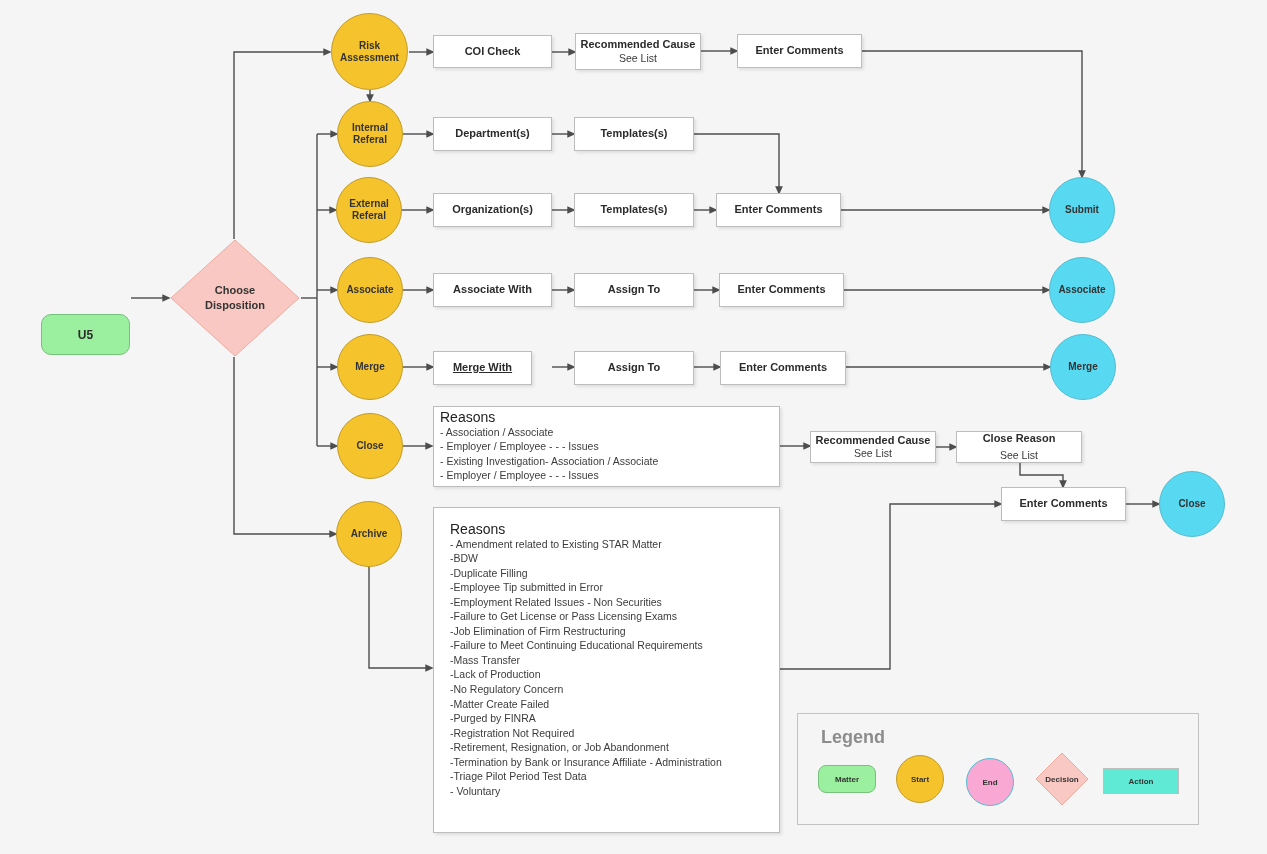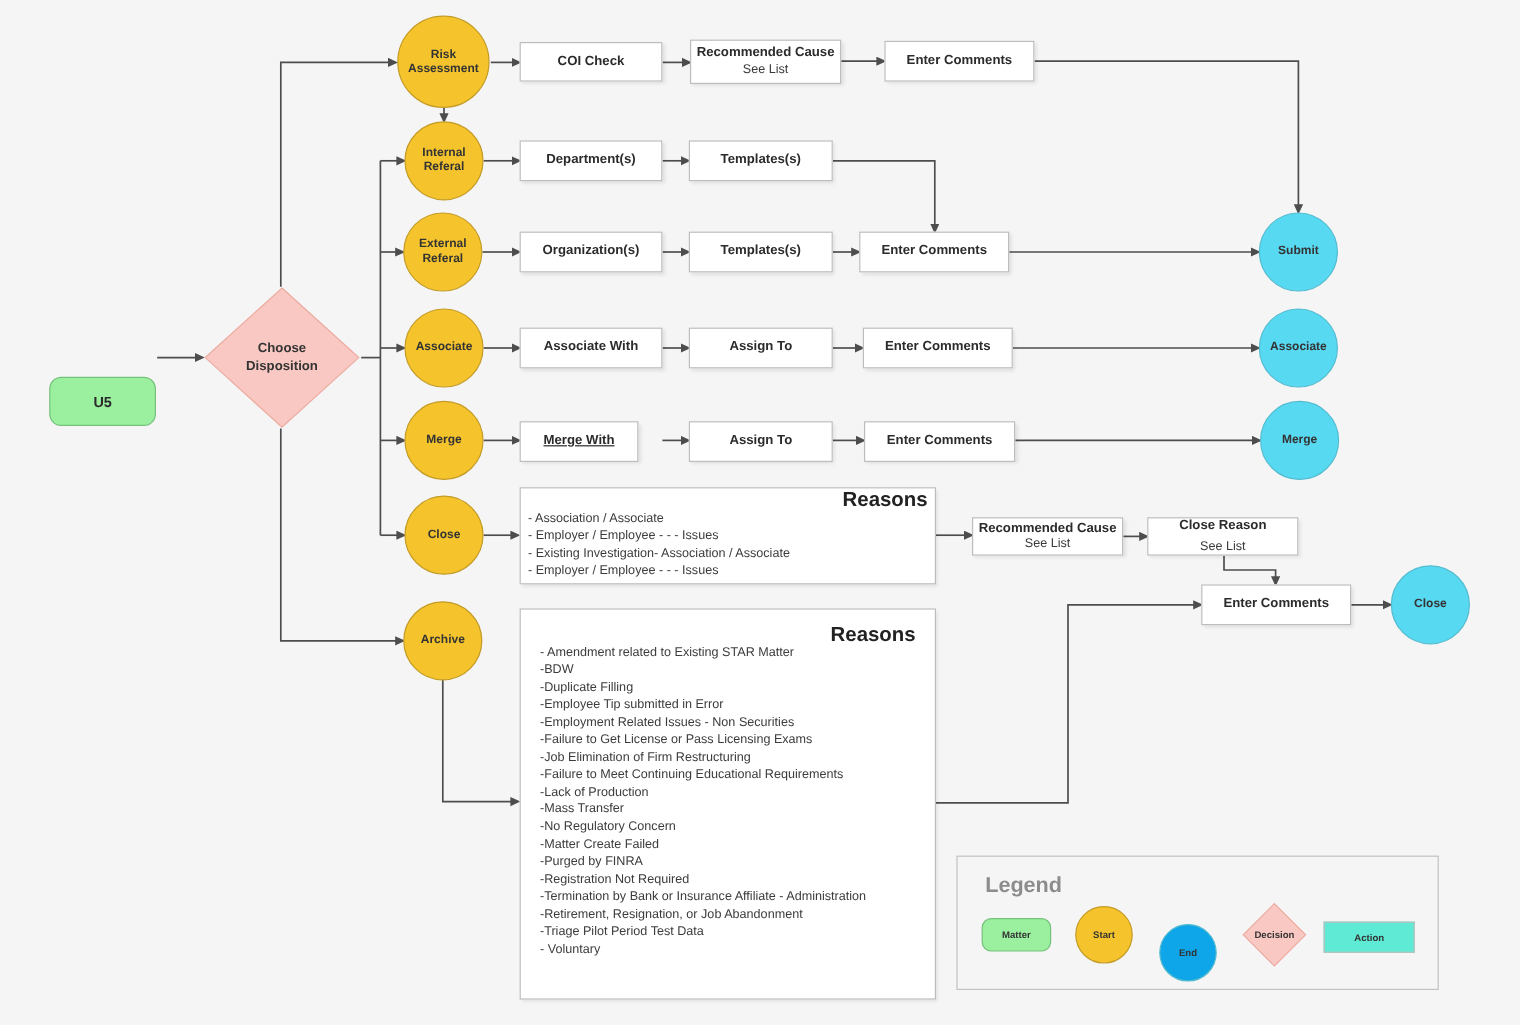--- a/index.html
+++ b/index.html
@@ -33,34 +33,34 @@
   }
   .diamond{background:transparent;border:none;}
   .diamond svg{position:absolute;left:0;top:0;}
   .diamond .lbl{position:relative;z-index:2;font-size:11px;font-weight:600;color:#333;line-height:1.35;}
   .reasons{
     position:absolute;z-index:2;box-sizing:border-box;
     background:#ffffff;border:1px solid #bdbdbd;
     box-shadow:2px 2px 3px rgba(0,0,0,0.09);
     font-size:10.5px;color:#3c3c3c;text-align:left;
   }
-  .reasons .hdr{font-weight:700;font-size:17px;color:#222;text-align:right;}
+  .reasons .hdr{font-weight:400;font-size:14px;color:#222;}
   .reasons div{line-height:14.55px;white-space:nowrap;}
   #close-reasons{left:433px;top:406px;width:347px;height:81px;padding:3px 6px;}
   #archive-reasons{left:433px;top:507px;width:347px;height:326px;padding:14px 16px;}
   
   #legend{
     position:absolute;left:797px;top:713px;width:402px;height:112px;z-index:2;
     border:1px solid #c2c2c2;background:#f5f5f6;box-sizing:border-box;
   }
   #legend .title{position:absolute;left:23px;top:13px;font-size:18px;font-weight:700;color:#8c8c8c;}
   .lg{position:absolute;display:flex;align-items:center;justify-content:center;text-align:center;font-size:8px;font-weight:600;color:#333;box-sizing:border-box;}
   .lg-matter{left:20px;top:51px;width:58px;height:28px;background:#9af09e;border:1px solid #76c17b;border-radius:8px;}
   .lg-start{left:98px;top:41px;width:48px;height:48px;border-radius:50%;background:#f5c42d;border:1px solid #c39b25;}
-  .lg-end{left:168px;top:56px;width:48px;height:48px;border-radius:50%;background:#0ea5e9;border:1px solid #54bccf;}
+  .lg-end{left:168px;top:44px;width:48px;height:48px;border-radius:50%;background:#f9a8d4;border:1px solid #54bccf;}
   .lg-decision{left:237px;top:38px;width:54px;height:54px;background:transparent;}
   .lg-decision svg{position:absolute;left:0;top:0;}
   .lg-decision span{position:relative;z-index:2;}
   .lg-action{left:305px;top:54px;width:76px;height:26px;background:#5eead4;border:1px solid #bdbdbd;}
 </style>
 </head>
 <body>
 
 <div id="canvas">
 
@@ -230,28 +230,28 @@
   <div class="reasons" id="archive-reasons">
     <div class="hdr">Reasons</div>
     <div>- Amendment related to Existing STAR Matter</div>
     <div>-BDW</div>
     <div>-Duplicate Filling</div>
     <div>-Employee Tip submitted in Error</div>
     <div>-Employment Related Issues - Non Securities</div>
     <div>-Failure to Get License or Pass Licensing Exams</div>
     <div>-Job Elimination of Firm Restructuring</div>
     <div>-Failure to Meet Continuing Educational Requirements</div>
+    <div>-Mass Transfer</div>
     <div>-Lack of Production</div>
-    <div>-Mass Transfer</div>
     <div>-No Regulatory Concern</div>
     <div>-Matter Create Failed</div>
     <div>-Purged by FINRA</div>
     <div>-Registration Not Required</div>
+    <div>-Retirement, Resignation, or Job Abandonment</div>
     <div>-Termination by Bank or Insurance Affiliate - Administration</div>
-    <div>-Retirement, Resignation, or Job Abandonment</div>
     <div>-Triage Pilot Period Test Data</div>
     <div>- Voluntary</div>
   </div>
 
   <div class="node circle cyan" style="left:1049px;top:177px;width:66px;height:66px;">
     <span>Submit</span>
   </div>
   <div class="node circle cyan" style="left:1049px;top:257px;width:66px;height:66px;">
     <span>Associate</span>
   </div>

